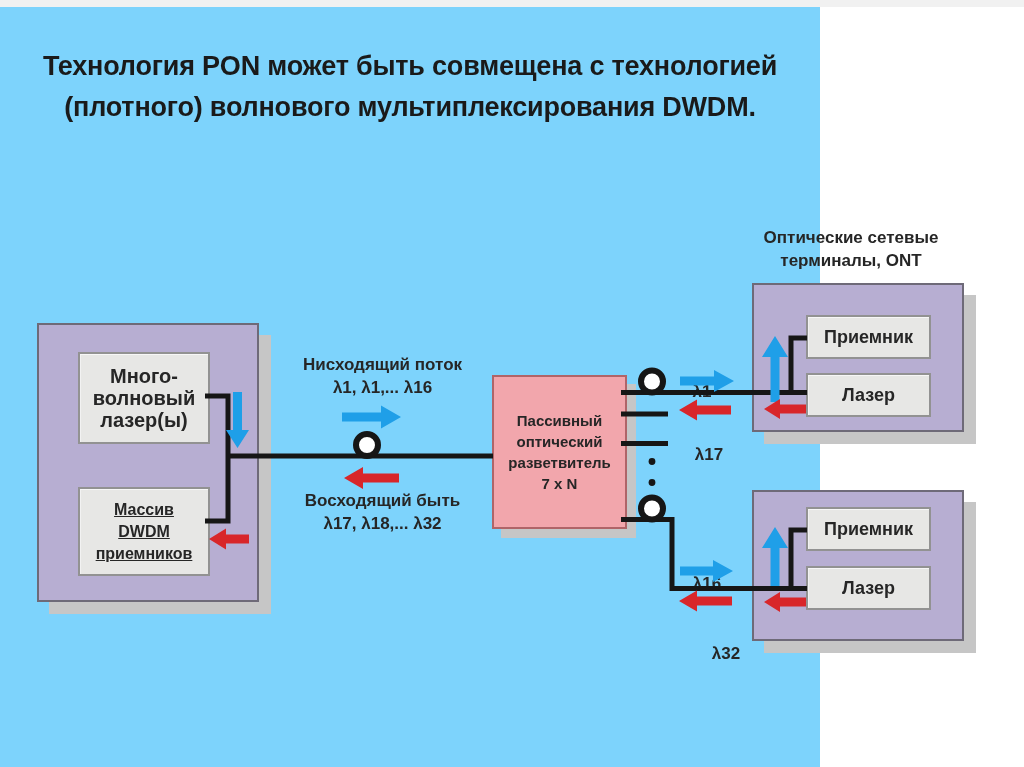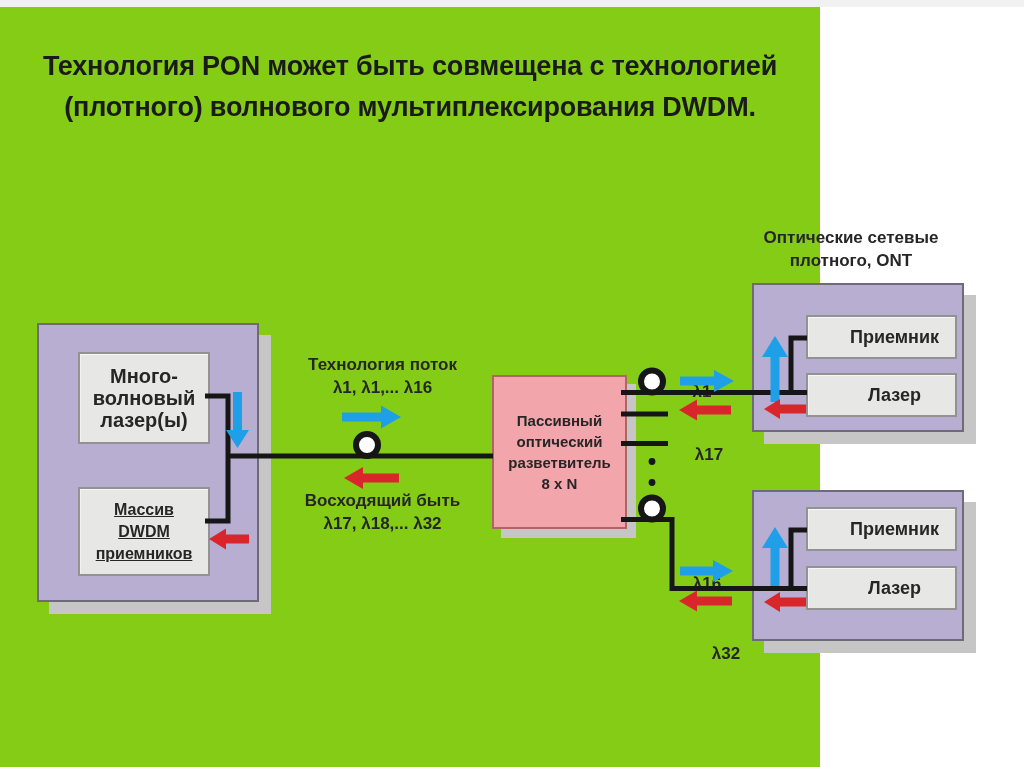--- a/index.html
+++ b/index.html
@@ -2,21 +2,21 @@
 <html style="--accent-blue: #1f9fe8; --accent-red: #d8262a; --box-purple: #b7aed2; --box-purple-border: #6e6a78; --box-pink: #f2a6ac; --box-pink-border: #b06468; --box-gray: #e7e7e5; --box-gray-border: #929292; --line-black: #161616; --shadow-gray: #c6c6c6; --text-dark: #262626; --title-color: #1a1a1a;"><head>
 <meta charset="utf-8">
 <style>
   html, body { margin: 0; padding: 0; background: #ffffff; }
   body {
     width: 1024px; height: 767px; overflow: hidden;
     font-family: "Liberation Sans", "DejaVu Sans", sans-serif;
   }
   .slide {
     position: relative; width: 820px; height: 767px;
-    background: #84cc16;
+    background: #7dd3fc;
   }
   .slide::before { 
     content: ""; position: absolute; left: 0; top: 0; width: 1024px; height: 7px;
     background: #f1f1f1; z-index: 0;
   }
   .title {
     position: absolute; left: 50%; top: 46px; transform: translateX(-50%);
     width: 840px; text-align: center;
     font-size: 27px; line-height: 41px; font-weight: bold;
     color: var(--title-color, #1a1a1a); letter-spacing: -0.2px; z-index: 2;
@@ -52,21 +52,21 @@
     position: absolute; z-index: 2;
     background: var(--box-gray, #e7e7e5);
     border: 2px solid var(--box-gray-border, #929292);
     box-shadow: inset 0 1px 0 #f7f7f7, inset 1px 0 0 #f2f2f2;
     display: flex; align-items: center; justify-content: center;
     text-align: center; white-space: pre-line;
     font-weight: bold; color: var(--text-dark, #262626);
   }
   .olt-laser    { left: 78px;  top: 352px; width: 128px; height: 88px; font-size: 20px; line-height: 22px; }
   .olt-receiver { left: 78px;  top: 487px; width: 128px; height: 85px; font-size: 16px; line-height: 22px; text-decoration: underline; }
-  .ont1-receiver, .ont2-receiver, .ont1-laser, .ont2-laser { width: 121px; height: 40px; font-size: 18px; padding-left: 26px; }
+  .ont1-receiver, .ont2-receiver, .ont1-laser, .ont2-laser { width: 121px; height: 40px; font-size: 18px; }
   .ont1-receiver { left: 806px; top: 315px; }
   .ont1-laser    { left: 806px; top: 373px; }
   .ont2-receiver { left: 806px; top: 507px; }
   .ont2-laser    { left: 806px; top: 566px; }
 
   
   .label {
     position: absolute; z-index: 2;
     text-align: center; white-space: pre-line;
     font-weight: bold; color: var(--text-dark, #2b2b2b);
@@ -99,36 +99,36 @@
 
   <div class="diagram">
 
     <div class="pbox olt-box"></div>
     <div class="pbox ont1-box"></div>
     <div class="pbox ont2-box"></div>
 
     <div class="splitter-box">Пассивный
 оптический
 разветвитель
-8 x N</div>
+7 x N</div>
 
     <div class="gbox olt-laser">Много-
 волновый
 лазер(ы)</div>
     <div class="gbox olt-receiver">Массив
 DWDM
 приемников</div>
     <div class="gbox ont1-receiver">Приемник</div>
     <div class="gbox ont1-laser">Лазер</div>
     <div class="gbox ont2-receiver">Приемник</div>
     <div class="gbox ont2-laser">Лазер</div>
 
     <div class="label ont-label">Оптические сетевые
-плотного, ONT</div>
-    <div class="label downstream-label">Технология поток
+терминалы, ONT</div>
+    <div class="label downstream-label">Нисходящий поток
 λ1, λ1,... λ16</div>
     <div class="label upstream-label">Восходящий быть
 λ17, λ18,... λ32</div>
     <div class="lam lam-1">λ1</div>
     <div class="lam lam-17">λ17</div>
     <div class="lam lam-16">λ16</div>
     <div class="lam lam-32">λ32</div>
 
     <svg class="lines" width="1024" height="767" viewBox="0 0 1024 767">
 

